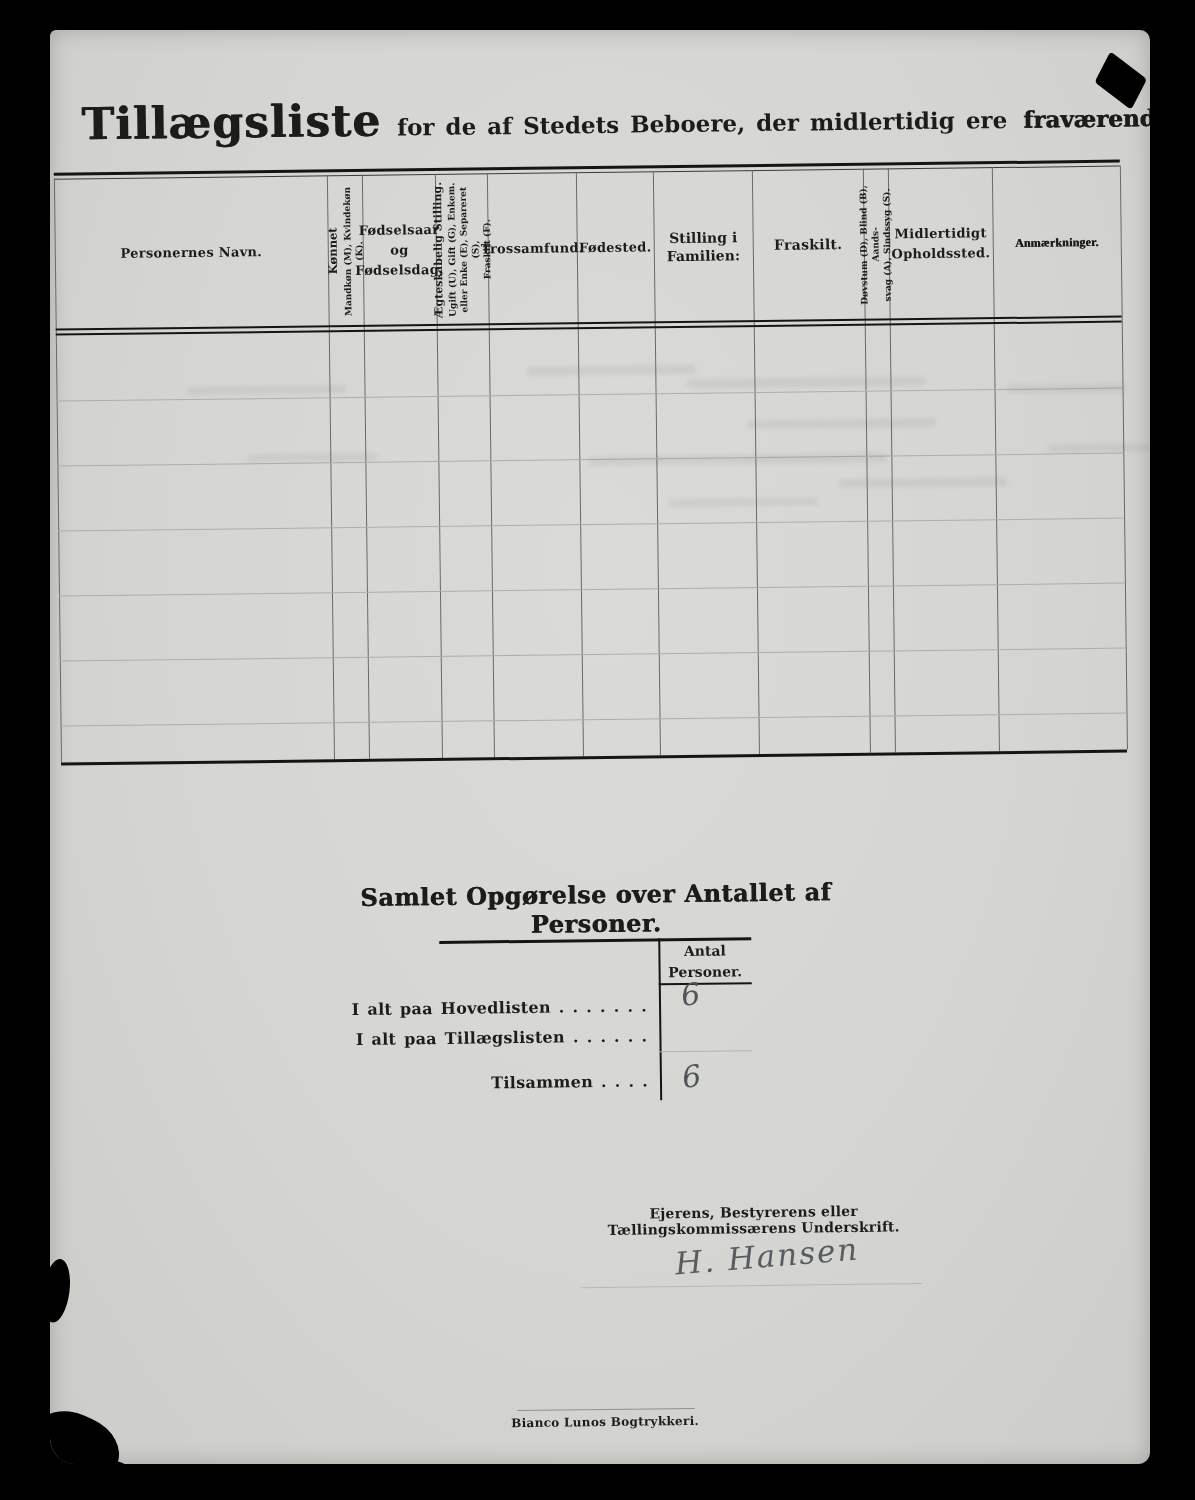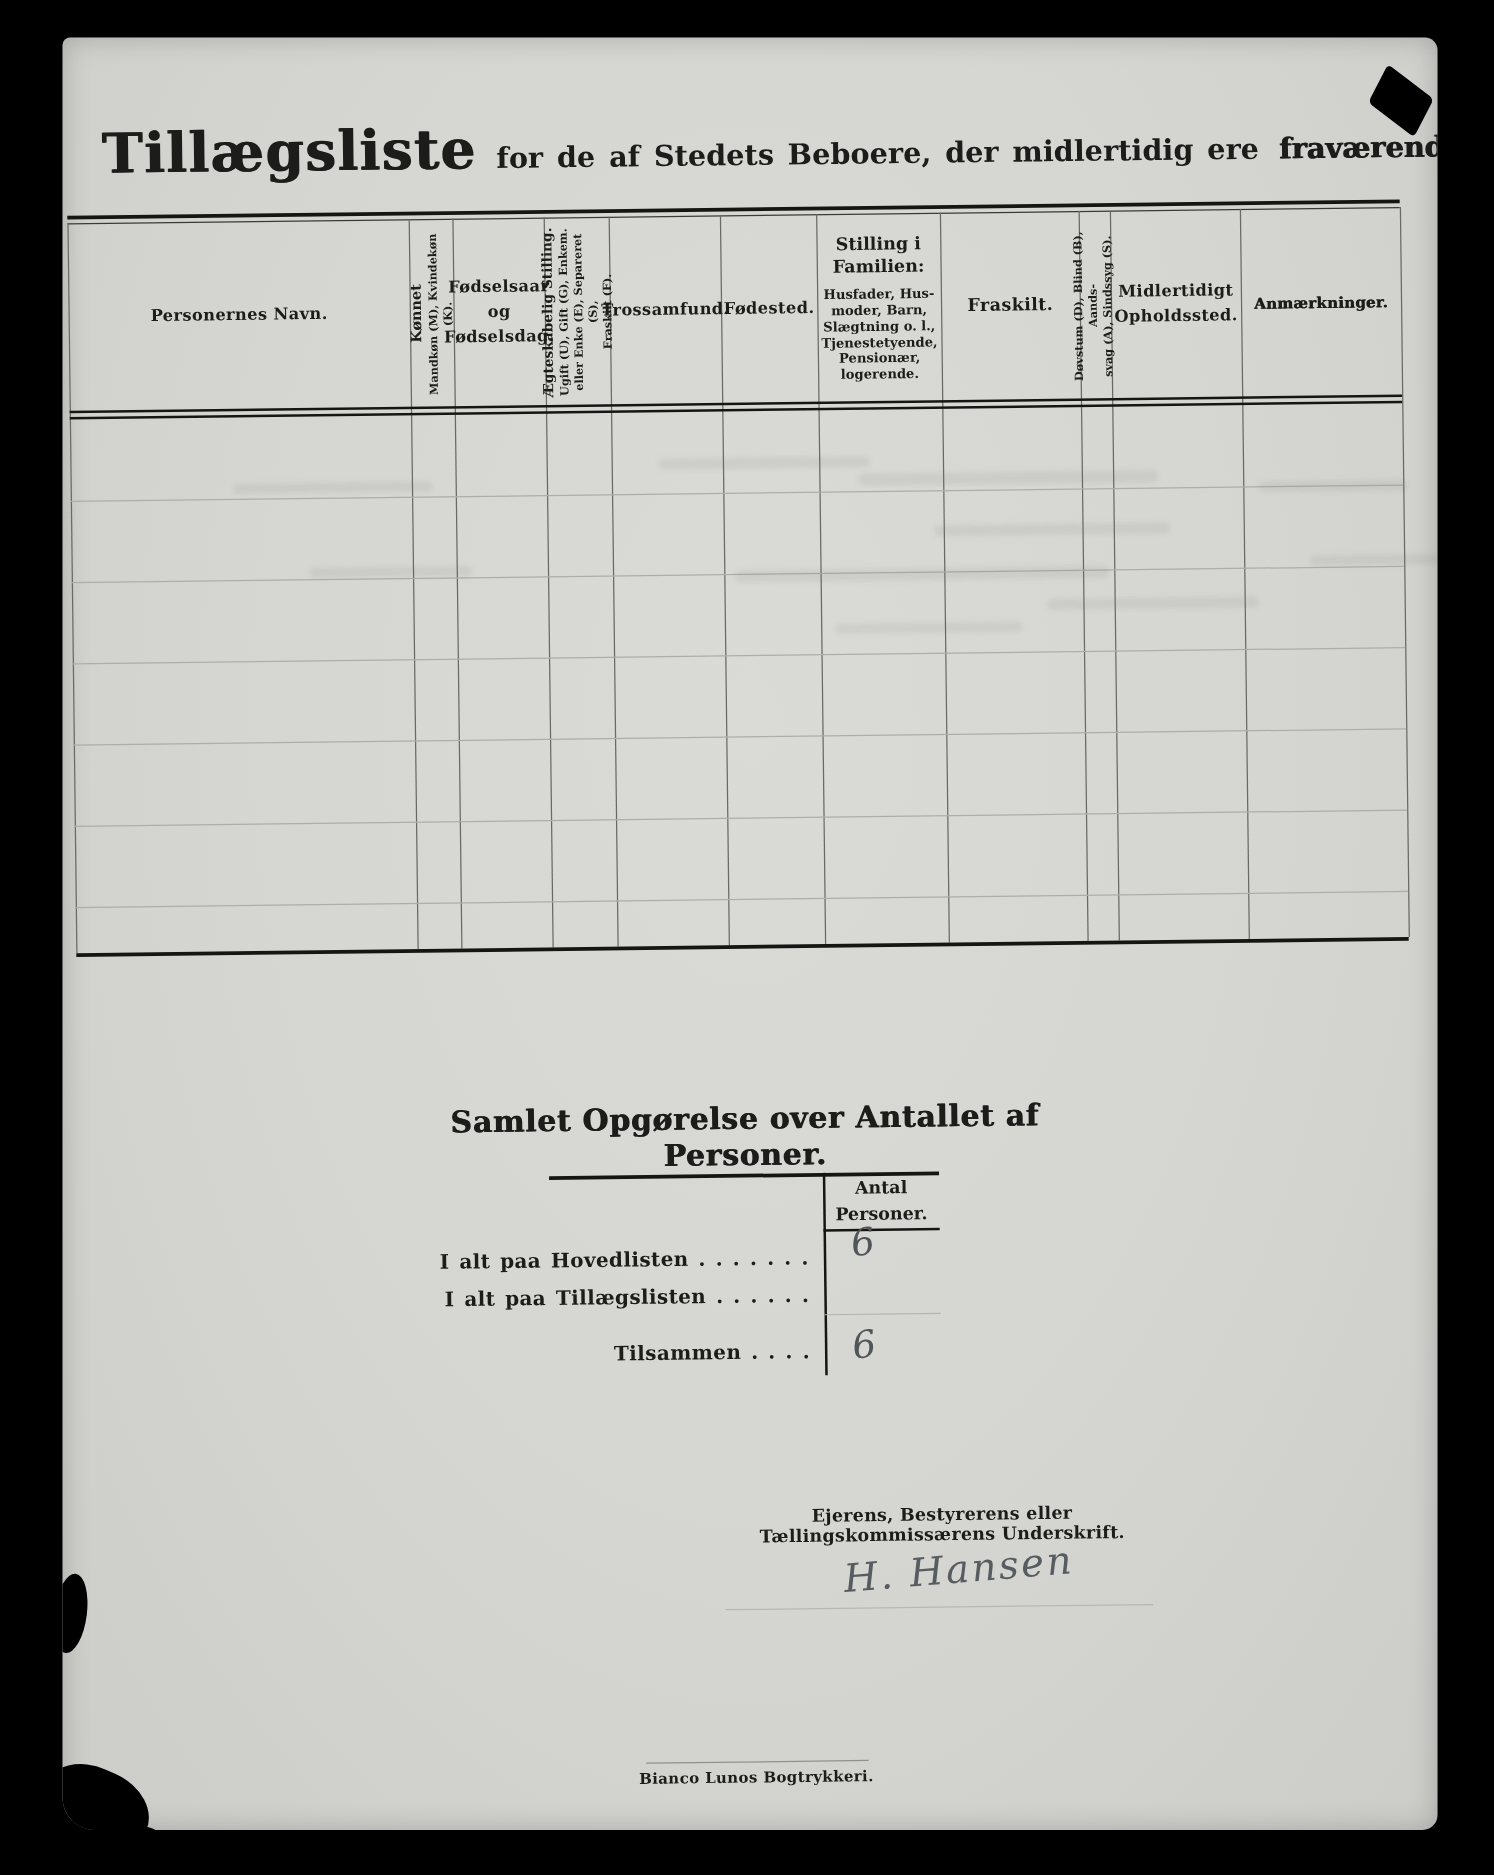--- a/index.html
+++ b/index.html
@@ -148,42 +148,36 @@
     </div>
     <div class="hcell" style="left:443px;width:89px;">
       <span class="hlabel">Trossamfund.</span>
     </div>
     <div class="hcell" style="left:532px;width:77px;">
       <span class="hlabel">Fødested.</span>
     </div>
     <div class="hcell" style="left:609px;width:99px;">
       <span class="hhead">Stilling i
 Familien:</span>
-      <span class="hdetail">Husfader, Hus-
-moder, Barn,
-Slægtning o. l.,
-Tjenestetyende,
-Pensionær,
-logerende.</span>
     </div>
     <div class="hcell" style="left:708px;width:111px;">
       <span class="hlabel" style="font-size:14px;">Fraskilt.</span>
     </div>
     <div class="hcell" style="left:819px;width:25px;">
       <span class="vtext">
         <span class="vdetail">Døvstum (D), Blind (B), Aands-
 svag (A), Sindssyg (S).</span>
       </span>
     </div>
     <div class="hcell" style="left:844px;width:104px;">
       <span class="hlabel">Midlertidigt
 Opholdssted.</span>
     </div>
     <div class="hcell" style="left:948px;width:128px;">
-      <span class="hlabel small" style="text-shadow:0.5px 0 0 currentColor;">Anmærkninger.</span>
+      <span class="hlabel small" style="text-shadow:0.5px 0 0 currentColor;font-family:Liberation Serif, serif;">Anmærkninger.</span>
     </div>
 
     <div class="rule" style="left:10px;top:292px;width:1066px;height:2px;"></div>
     <div class="rule" style="left:10px;top:297px;width:1066px;height:2px;"></div>
 
     <div class="rowline" style="top:364px;"></div>
     <div class="rowline" style="top:429px;"></div>
     <div class="rowline" style="top:494px;"></div>
     <div class="rowline" style="top:559px;"></div>
     <div class="rowline" style="top:624px;"></div>

